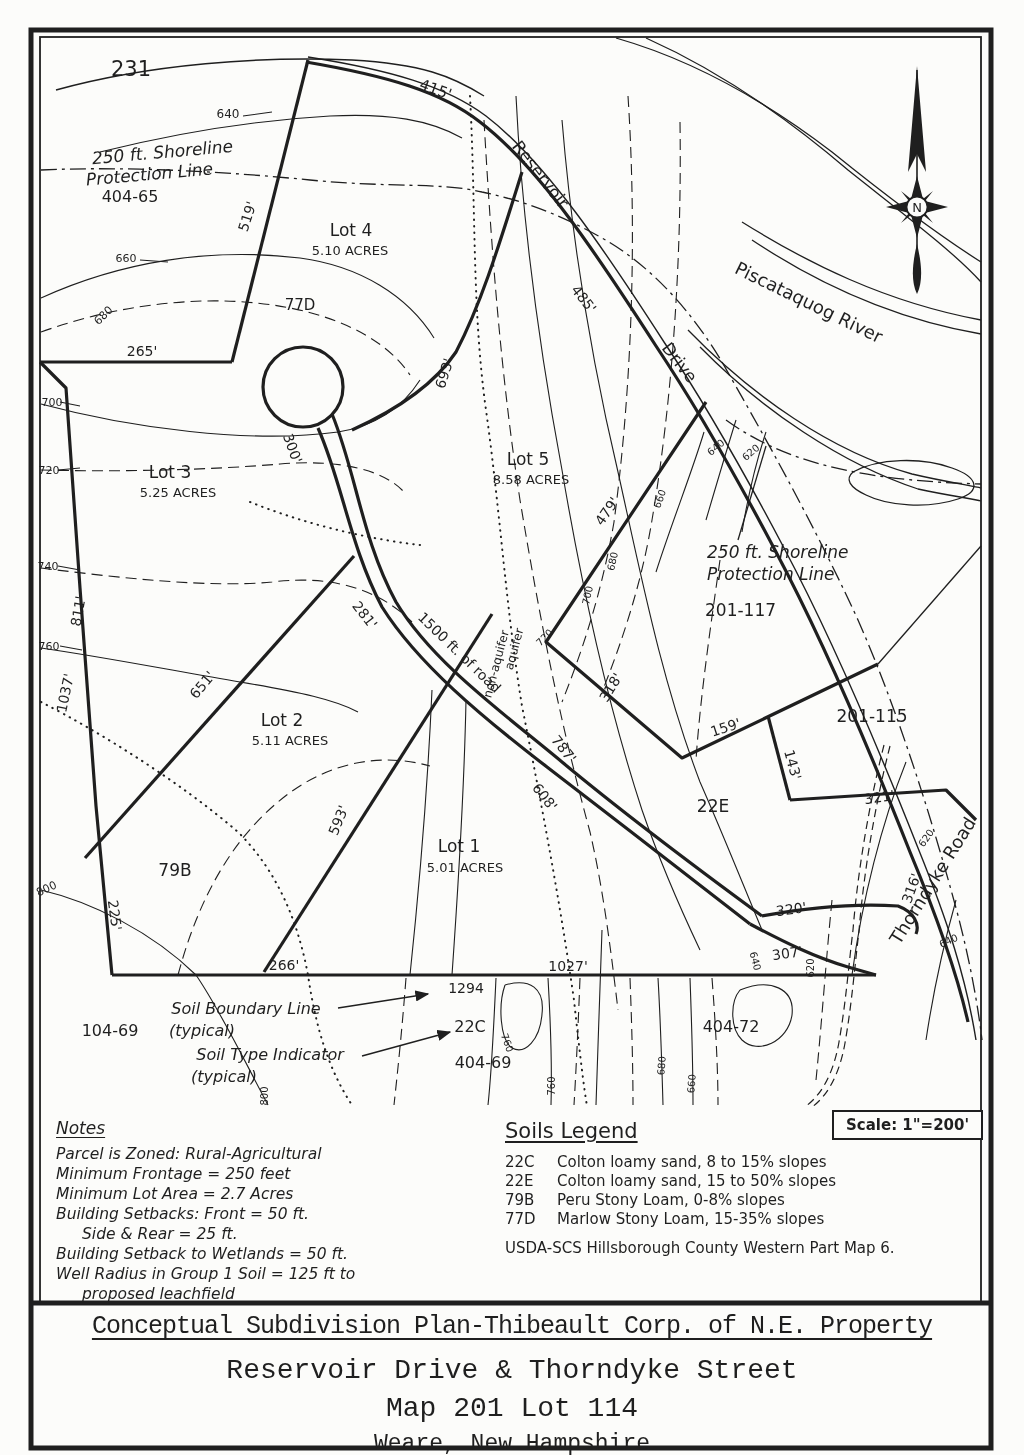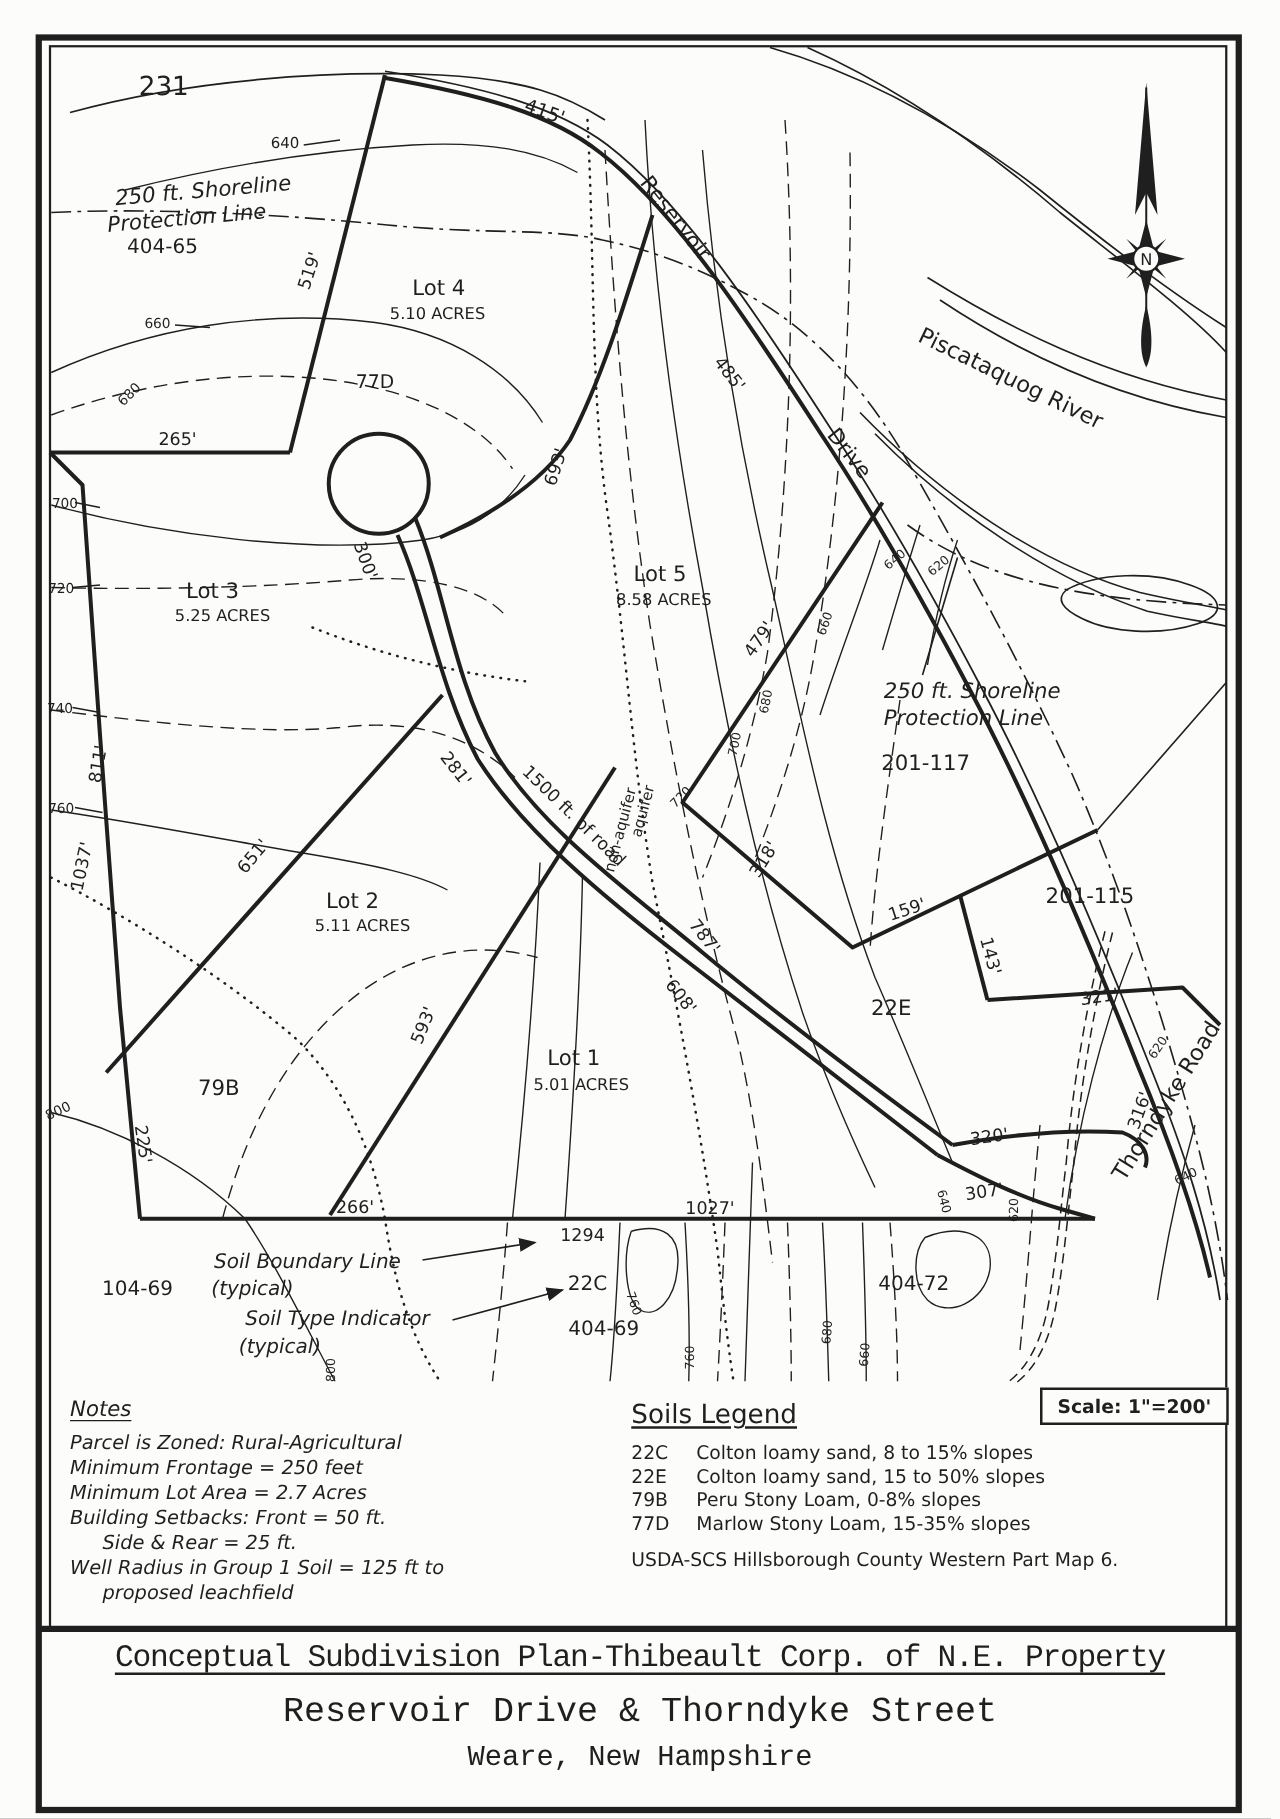--- a/index.html
+++ b/index.html
@@ -250,20 +250,21 @@
   </svg>
 
   <div class="panel" id="notes-panel">
     <div class="panel-heading">Notes</div>
     <div id="notes-lines">
         <div class="note-line">Parcel is Zoned: Rural-Agricultural</div>
         <div class="note-line">Minimum Frontage = 250 feet</div>
         <div class="note-line">Minimum Lot Area = 2.7 Acres</div>
         <div class="note-line">Building Setbacks: Front = 50 ft.</div>
         <div class="note-line ind">Side &amp; Rear = 25 ft.</div>
+        <div class="note-line">Building Setback to Wetlands = 50 ft.</div>
         <div class="note-line">Well Radius in Group 1 Soil = 125 ft to</div>
         <div class="note-line ind">proposed leachfield</div>
       </div>
   </div>
 
   <div class="panel" id="legend-panel">
     <div class="panel-heading">Soils Legend</div>
     <div id="legend-rows">
         <div class="leg-row">
           <span class="leg-code">22C</span>
@@ -285,16 +286,17 @@
     <div class="leg-footer">USDA-SCS Hillsborough County  Western Part Map 6.</div>
   </div>
 
   <div class="panel" id="scale-box">
     <span>Scale: 1"=200'</span>
   </div>
 
   <div class="panel" id="title-block">
     <div><span id="title-main">Conceptual Subdivision Plan-Thibeault Corp. of N.E. Property</span></div>
     <div class="title-sub">Reservoir Drive &amp; Thorndyke Street</div>
+    <div class="title-sub">Map 201 Lot 114</div>
     <div class="title-sub" id="title-town">Weare, New Hampshire</div>
   </div>
 
 </div>
 
 </body></html>

